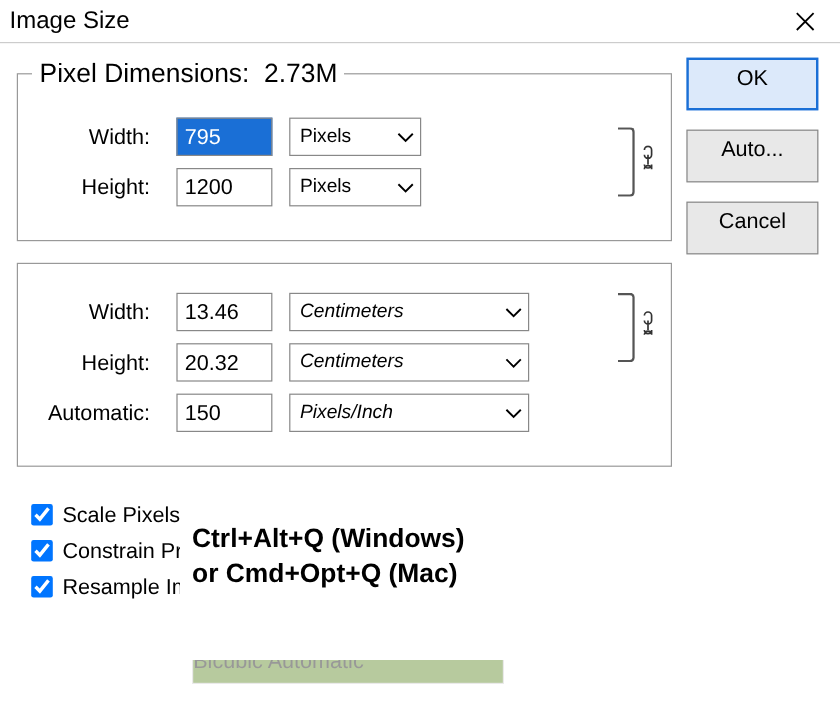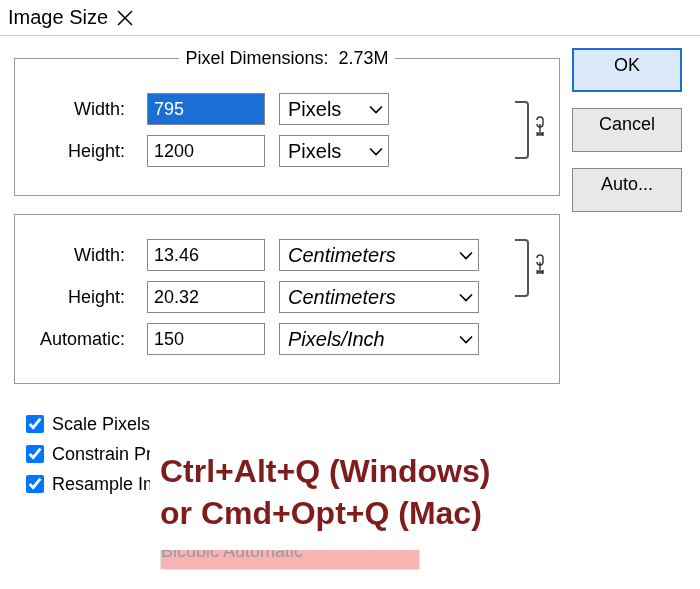--- a/index.html
+++ b/index.html
@@ -7,20 +7,21 @@
     margin: 0; padding: 0;
     width: 700px; height: 589px;
     font-family: "Segoe UI", Tahoma, sans-serif;
     font-size: 18px;
     background: #fff;
     color: #000;
     overflow: hidden;
   }
   .titlebar {
     display: flex;
+    justify-content: space-between;
     align-items: center;
     padding: 6px 12px 6px 8px;
     border-bottom: 1px solid #ccc;
   }
   .titlebar .title { font-size: 20px; }
   .close { font-size: 22px; padding: 0 8px; cursor: default; }
   .body {
     display: flex;
     padding: 12px 10px 10px 14px;
   }
@@ -44,54 +45,54 @@
   .btn.primary {
     border: 2px solid #1a6fd6;
     background: #dce9fa;
   }
   fieldset {
     border: 1px solid #999;
     margin: 0 0 18px 0;
     padding: 14px 12px 18px 12px;
     position: relative;
   }
-  legend { padding: 0 6px; font-size: 18px; text-align: center; }
+  legend { padding: 0 6px; font-size: 22px; }
   .row {
     display: flex;
     align-items: center;
     margin: 10px 0;
     position: relative;
   }
   .lbl {
     width: 120px;
     text-align: right;
     padding-right: 22px;
   }
   .inp {
-    width: 118px;
+    width: 80px;
     height: 32px;
     border: 1px solid #888;
     padding: 0 6px;
     font-size: 18px;
     font-family: inherit;
     margin-right: 14px;
   }
   .inp.sel { background: #1a6fd6; color: #fff; }
   .sel-wrap {
     position: relative;
     display: inline-block;
   }
   .sel-wrap .sel-box {
     width: 110px;
     height: 32px;
     border: 1px solid #888;
     background: #fff;
     padding: 0 25px 0 8px;
     line-height: 30px;
-    font-size: 20px;
+    font-size: 16px;
   }
   .sel-wrap.wide .sel-box { width: 200px; font-style: italic; }
   .sel-wrap .chev {
     position: absolute;
     right: 6px; top: 50%;
     transform: translateY(-50%);
     pointer-events: none;
   }
   .link-col {
     display: flex;
@@ -118,35 +119,34 @@
     font-size: 18px;
   }
   .cb { width: 18px; height: 18px; margin-right: 8px; }
   .overlay {
     position: absolute;
     left: 150px;
     top: 435px;
     width: 510px;
     height: 115px;
     background: #fff;
-    color: #7f1d1d;
+    color: #000000;
     font-weight: bold;
-    font-size: 32px;
+    font-size: 22px;
     line-height: 1.3;
     display: flex;
     flex-direction: column;
-    justify-content: center;
     padding-left: 10px;
     border: none;
   }
   .ghost {
     position: absolute;
     left: 160px; top: 540px;
     width: 260px; height: 30px;
-    border: 1px solid #ccc; background: #ef4444;
+    border: 1px solid #ccc; background: #4d7c0f;
     opacity: 0.4;
   }
   svg.icon { display: block; }
 </style>
 </head>
 <body>
 
 <div class="titlebar">
   <span class="title">Image Size</span>
   <span class="close">
@@ -268,22 +268,22 @@
       <div class="check-row">
         <input type="checkbox" class="cb" checked="" style="">
         <span>Resample Im</span>
       </div>
     </div>
 
   </div>
 
   <div class="side">
     <div class="btn primary">OK</div>
+    <div class="btn">Auto...</div>
     <div class="btn">Cancel</div>
-    <div class="btn">Auto...</div>
   </div>
 </div>
 
 <div class="ghost">Bicubic Automatic</div>
 
 <div class="overlay">
   <div>Ctrl+Alt+Q (Windows)</div>
   <div>or Cmd+Opt+Q (Mac)</div>
 </div>
 

